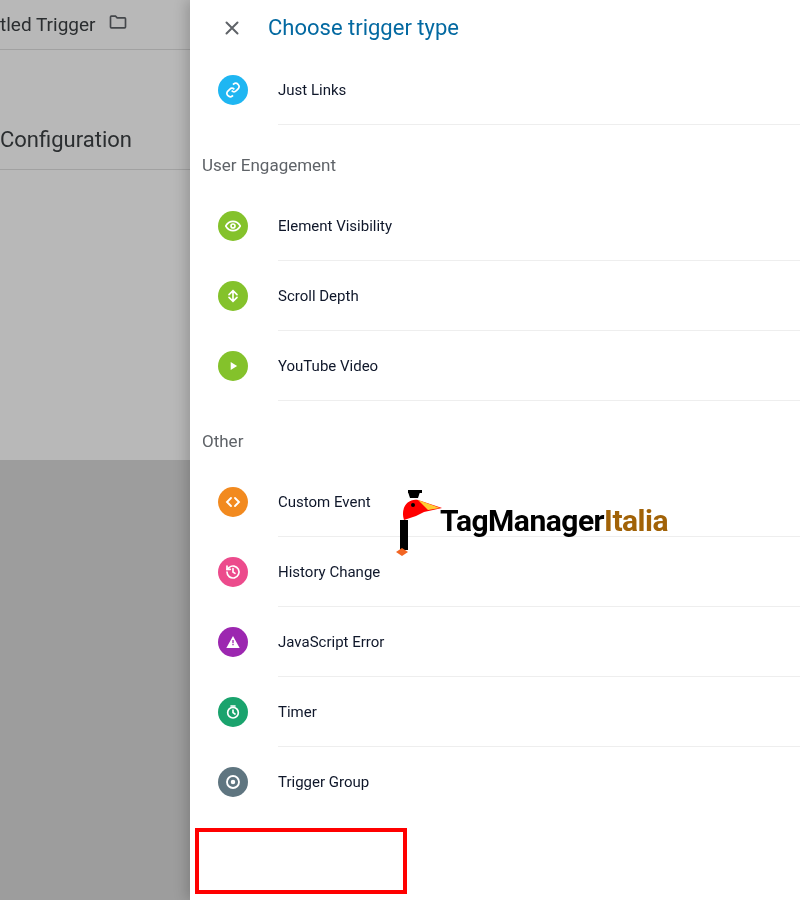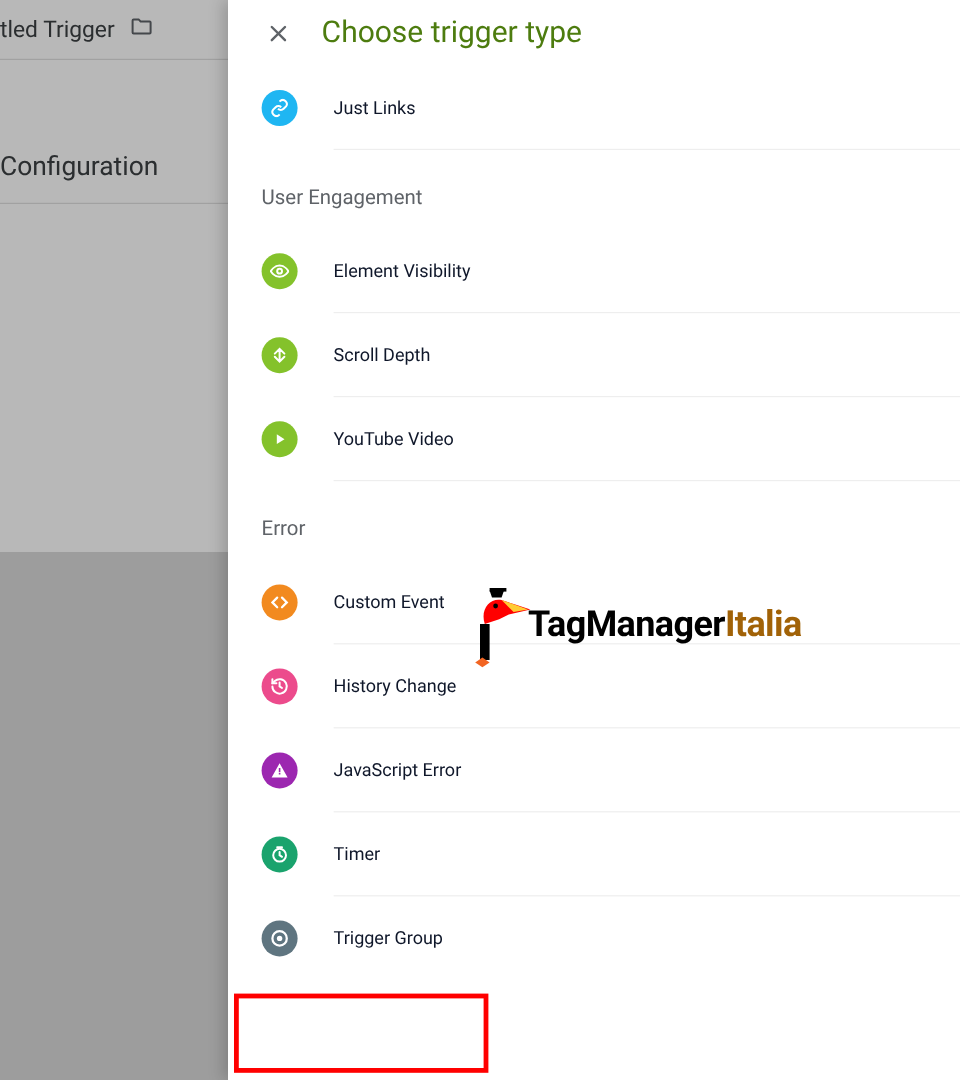--- a/index.html
+++ b/index.html
@@ -84,31 +84,31 @@
   .close-btn {
     width: 28px; height: 28px;
     display: flex;
     align-items: center;
     justify-content: center;
     color: #5f6368;
     cursor: pointer;
     margin-right: 22px;
   }
   .panel-title {
-    font-size: 25px;
-    color: #4d7c0f;
+    font-size: 22px;
+    color: #0369a1;
     font-weight: 400;
   }
   .panel-scroll {
     padding: 0 0 20px 0;
   }
   .section-title {
     font-size: 17px;
     color: #5f6368;
-    padding: 30px 0 16px 28px;
+    padding: 30px 0 16px 12px;
     font-weight: 400;
   }
   .item-row {
     display: flex;
     align-items: center;
     height: 70px;
     padding-left: 28px;
     border-bottom: 1px solid #eeeeee;
     margin-left: 60px;
     cursor: pointer;
@@ -245,21 +245,21 @@
     <div class="item-row istandard">
       <div class="item-icon c-green">
         <svg width="14" height="14" viewBox="0 0 24 24" fill="#fff">
             <path d="M8 5v14l11-7z"></path>
           </svg>
       </div>
       <div class="item-label">YouTube Video</div>
       <div class="divider-fix"></div>
     </div>
 
-    <div class="section-title">Error</div>
+    <div class="section-title">Other</div>
 
     <div class="item-row istandard">
       <div class="item-icon c-orange">
         <svg width="16" height="16" viewBox="0 0 24 24" fill="none" stroke="#fff" stroke-width="2.8" stroke-linecap="round">
             <path d="M9 18l-6-6 6-6M15 6l6 6-6 6"></path>
           </svg>
       </div>
       <div class="item-label">Custom Event</div>
       <div class="divider-fix"></div>
     </div>

